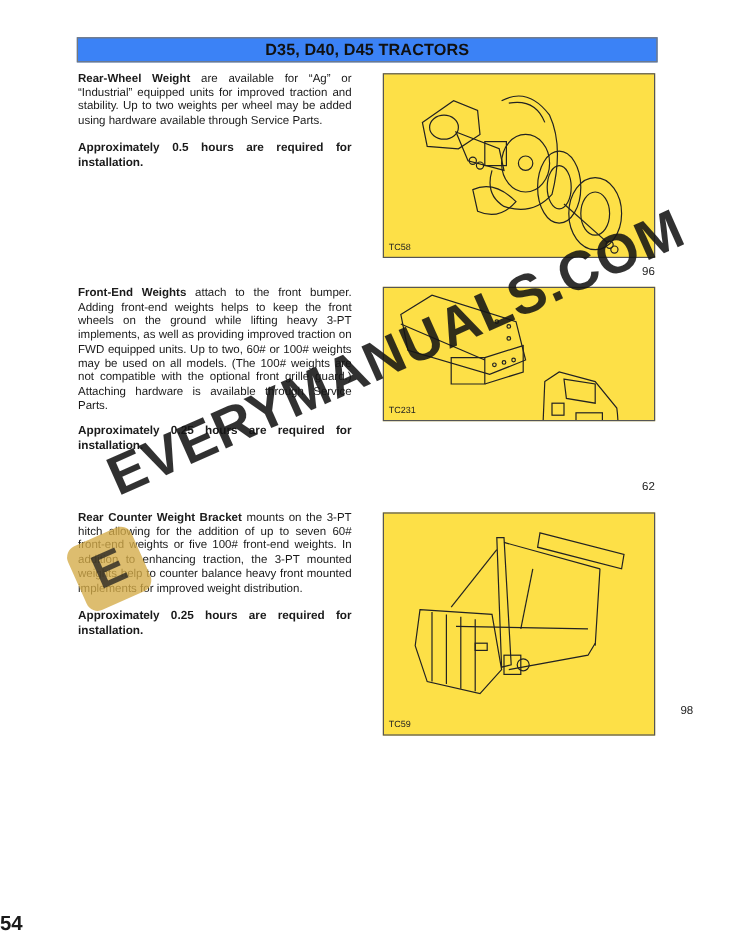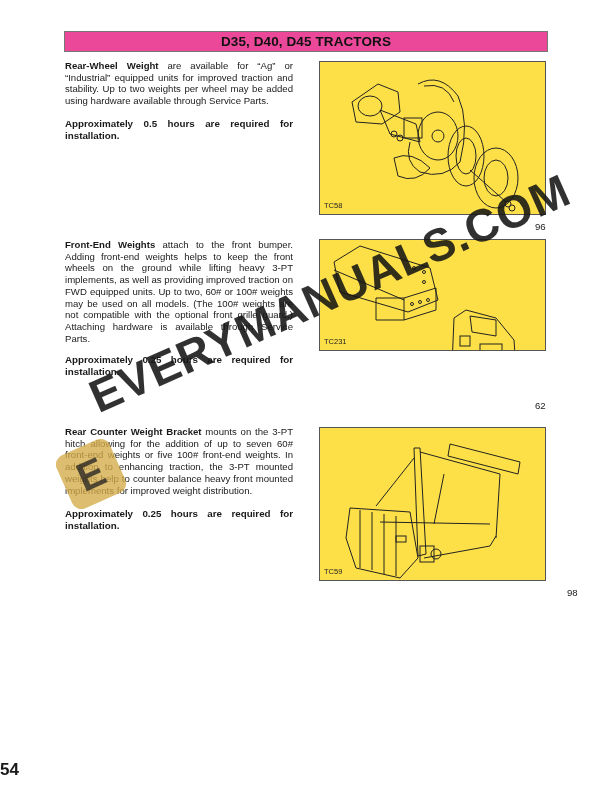--- a/index.html
+++ b/index.html
@@ -1,21 +1,21 @@
 <!DOCTYPE html>
 <html><head>
   <meta charset="utf-8">
   <style>
     * { box-sizing: border-box; margin: 0; padding: 0; }
     html, body { width: 612px; height: 792px; background: #ffffff; overflow: hidden; }
     body { position: relative; font-family: "Liberation Sans", sans-serif; color: #1a1a1a; }
 
     .header {
       position: absolute; left: 64px; top: 31px; width: 484px; height: 21px;
-      background: #ec4899; border: 1.5px solid #777;
+      background: #3b82f6; border: 1.5px solid #777;
       display: flex; align-items: center; justify-content: center;
       font-weight: bold; font-size: 13.5px; letter-spacing: 0.1px; color: #111;
     }
 
     .col { position: absolute; left: 65px; width: 228px; font-size: 9.6px; line-height: 11.7px; text-align: justify; }
     .col p { margin: 0; }
     .col b { font-weight: bold; }
     .hours { font-weight: bold; font-size: 9.8px; }
     .note { font-style: italic; }
     .note b { font-style: italic; }
@@ -104,21 +104,21 @@
     <path d="M134 78 L146 70 L176 78 L194 100 Q198 130 186 150 L150 140 L132 126 Z"></path>
     <path d="M150 76 L176 80 L176 96 L152 92 Z"></path>
     <rect x="140" y="96" width="10" height="10"></rect>
     <rect x="160" y="104" width="22" height="18"></rect>
     <rect x="134" y="126" width="24" height="14"></rect>
   </svg>
   <span class="fig-code">TC231</span>
 </div>
 <span class="fig-num" style="left:535px; top:400px;">62</span>
 
-<div class="fig" style="top:427px; height:154px;">
+<div class="fig" style="top:427px; height:186px;">
   <svg width="227" height="154" viewBox="0 0 227 154" fill="none" stroke="#222" stroke-width="1">
     <path d="M30 80 L90 84 L98 130 L80 150 L36 140 L26 110 Z"></path>
     <path d="M40 82 L40 140 M52 84 L52 142 M64 86 L64 146 M76 88 L76 148"></path>
     <path d="M94 20 L100 20 L106 126 L98 128 Z"></path>
     <path d="M94 30 L56 78"></path>
     <path d="M100 24 L180 46"></path>
     <path d="M130 16 L200 34 L198 46 L128 28 Z"></path>
     <path d="M180 46 L176 110"></path>
     <path d="M124 46 L114 96"></path>
     <path d="M104 130 L170 118 L176 108"></path>

